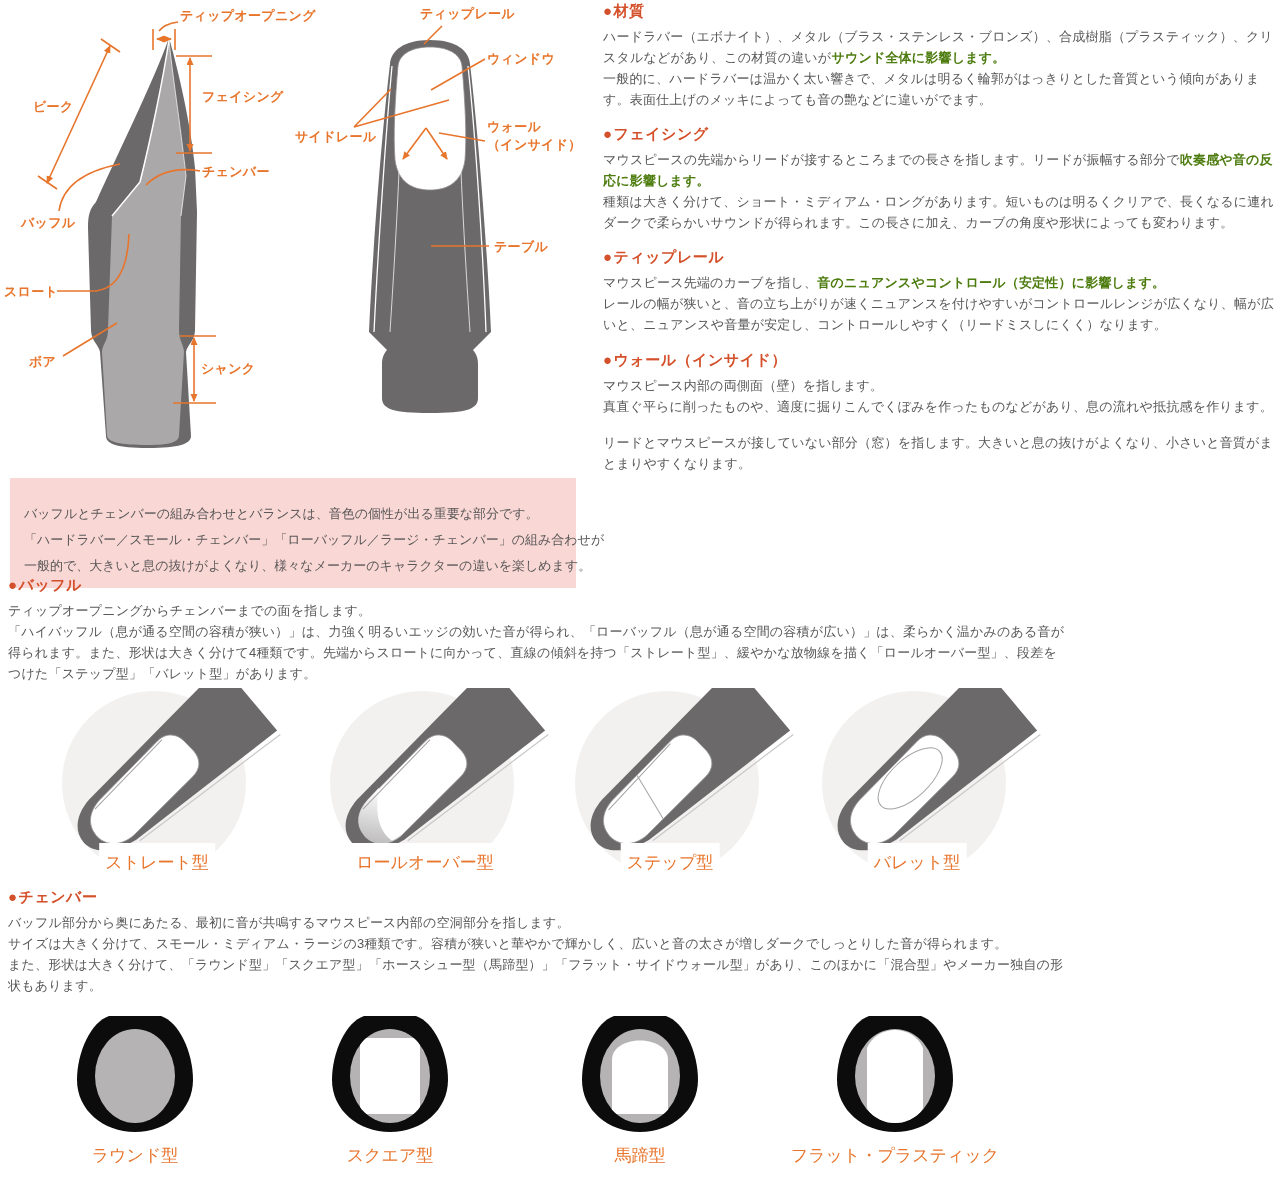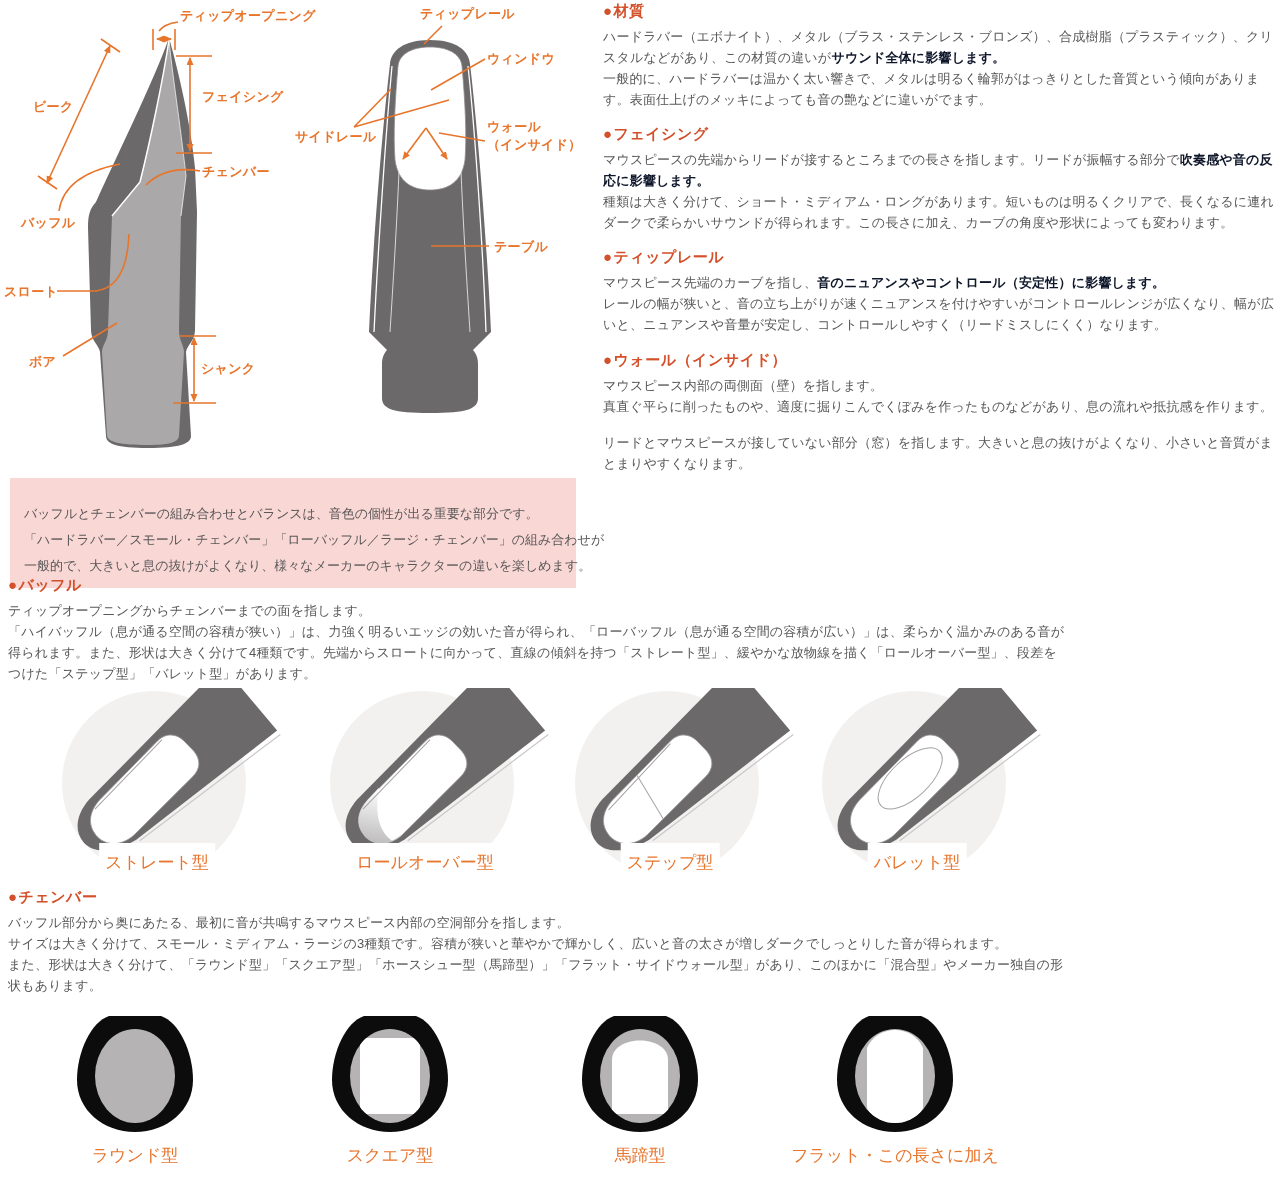--- a/index.html
+++ b/index.html
@@ -8,21 +8,21 @@
     width:1280px;height:1183px;position:relative;overflow:hidden;
     font-family:"Liberation Sans","DejaVu Sans",sans-serif;
     color:#595757;
   }
   .abs{position:absolute}
   
   .sec{margin-bottom:15px}
   .sec-h{font-size:15px;font-weight:bold;color:#d4502a;margin-bottom:5px;letter-spacing:.5px}
   .sec-h .blt{margin-right:1px}
   .sec-p{font-size:13px;line-height:1.62;letter-spacing:.2px}
-  .sec-p b{color:#0f172a}
+  .sec-p b{color:#4d7c0f}
   #right-col{position:absolute;left:603px;top:2px;width:672px}
   #note-box{position:absolute;left:10px;top:478px;width:566px;background:#f8d7d5;padding:23px 14px 9px;font-size:13px}
   #note-box .nline{line-height:26px;white-space:nowrap}
   #baffle-sec{position:absolute;left:8px;top:576px;width:1058px}
   #chamber-sec{position:absolute;left:8px;top:888px;width:1058px}
   
   .btile{position:absolute;top:688px;width:250px;height:190px}
   .ctile{position:absolute;top:1008px;width:124px;height:128px}
   .type-label{
     position:absolute;transform:translateX(-50%);
@@ -216,13 +216,13 @@
       </clipPath>
     </defs>
   <path d="M36,8 L88,8 C106,14 120,44 120,72 C120,102 94,124 62,124 C30,124 4,102 4,72 C4,44 18,14 36,8 Z" fill="#0c0c0c"></path>
   <ellipse cx="62" cy="68" rx="40" ry="47" fill="#b5b3b3"></ellipse>
   <path d="M34,100 L34,40 C44,16 80,16 90,40 L90,100 C80,122 44,122 34,100 Z" fill="#ffffff" clip-path="url(#cc4)"></path>
 </svg>
 
 <div class="type-label" style="left:135px;top:1136px">ラウンド型</div>
 <div class="type-label" style="left:390px;top:1136px">スクエア型</div>
 <div class="type-label" style="left:640px;top:1136px">馬蹄型</div>
-<div class="type-label" style="left:895px;top:1136px">フラット・この長さに加え</div>
+<div class="type-label" style="left:895px;top:1136px">フラット・プラスティック</div>
 
 </body></html>

